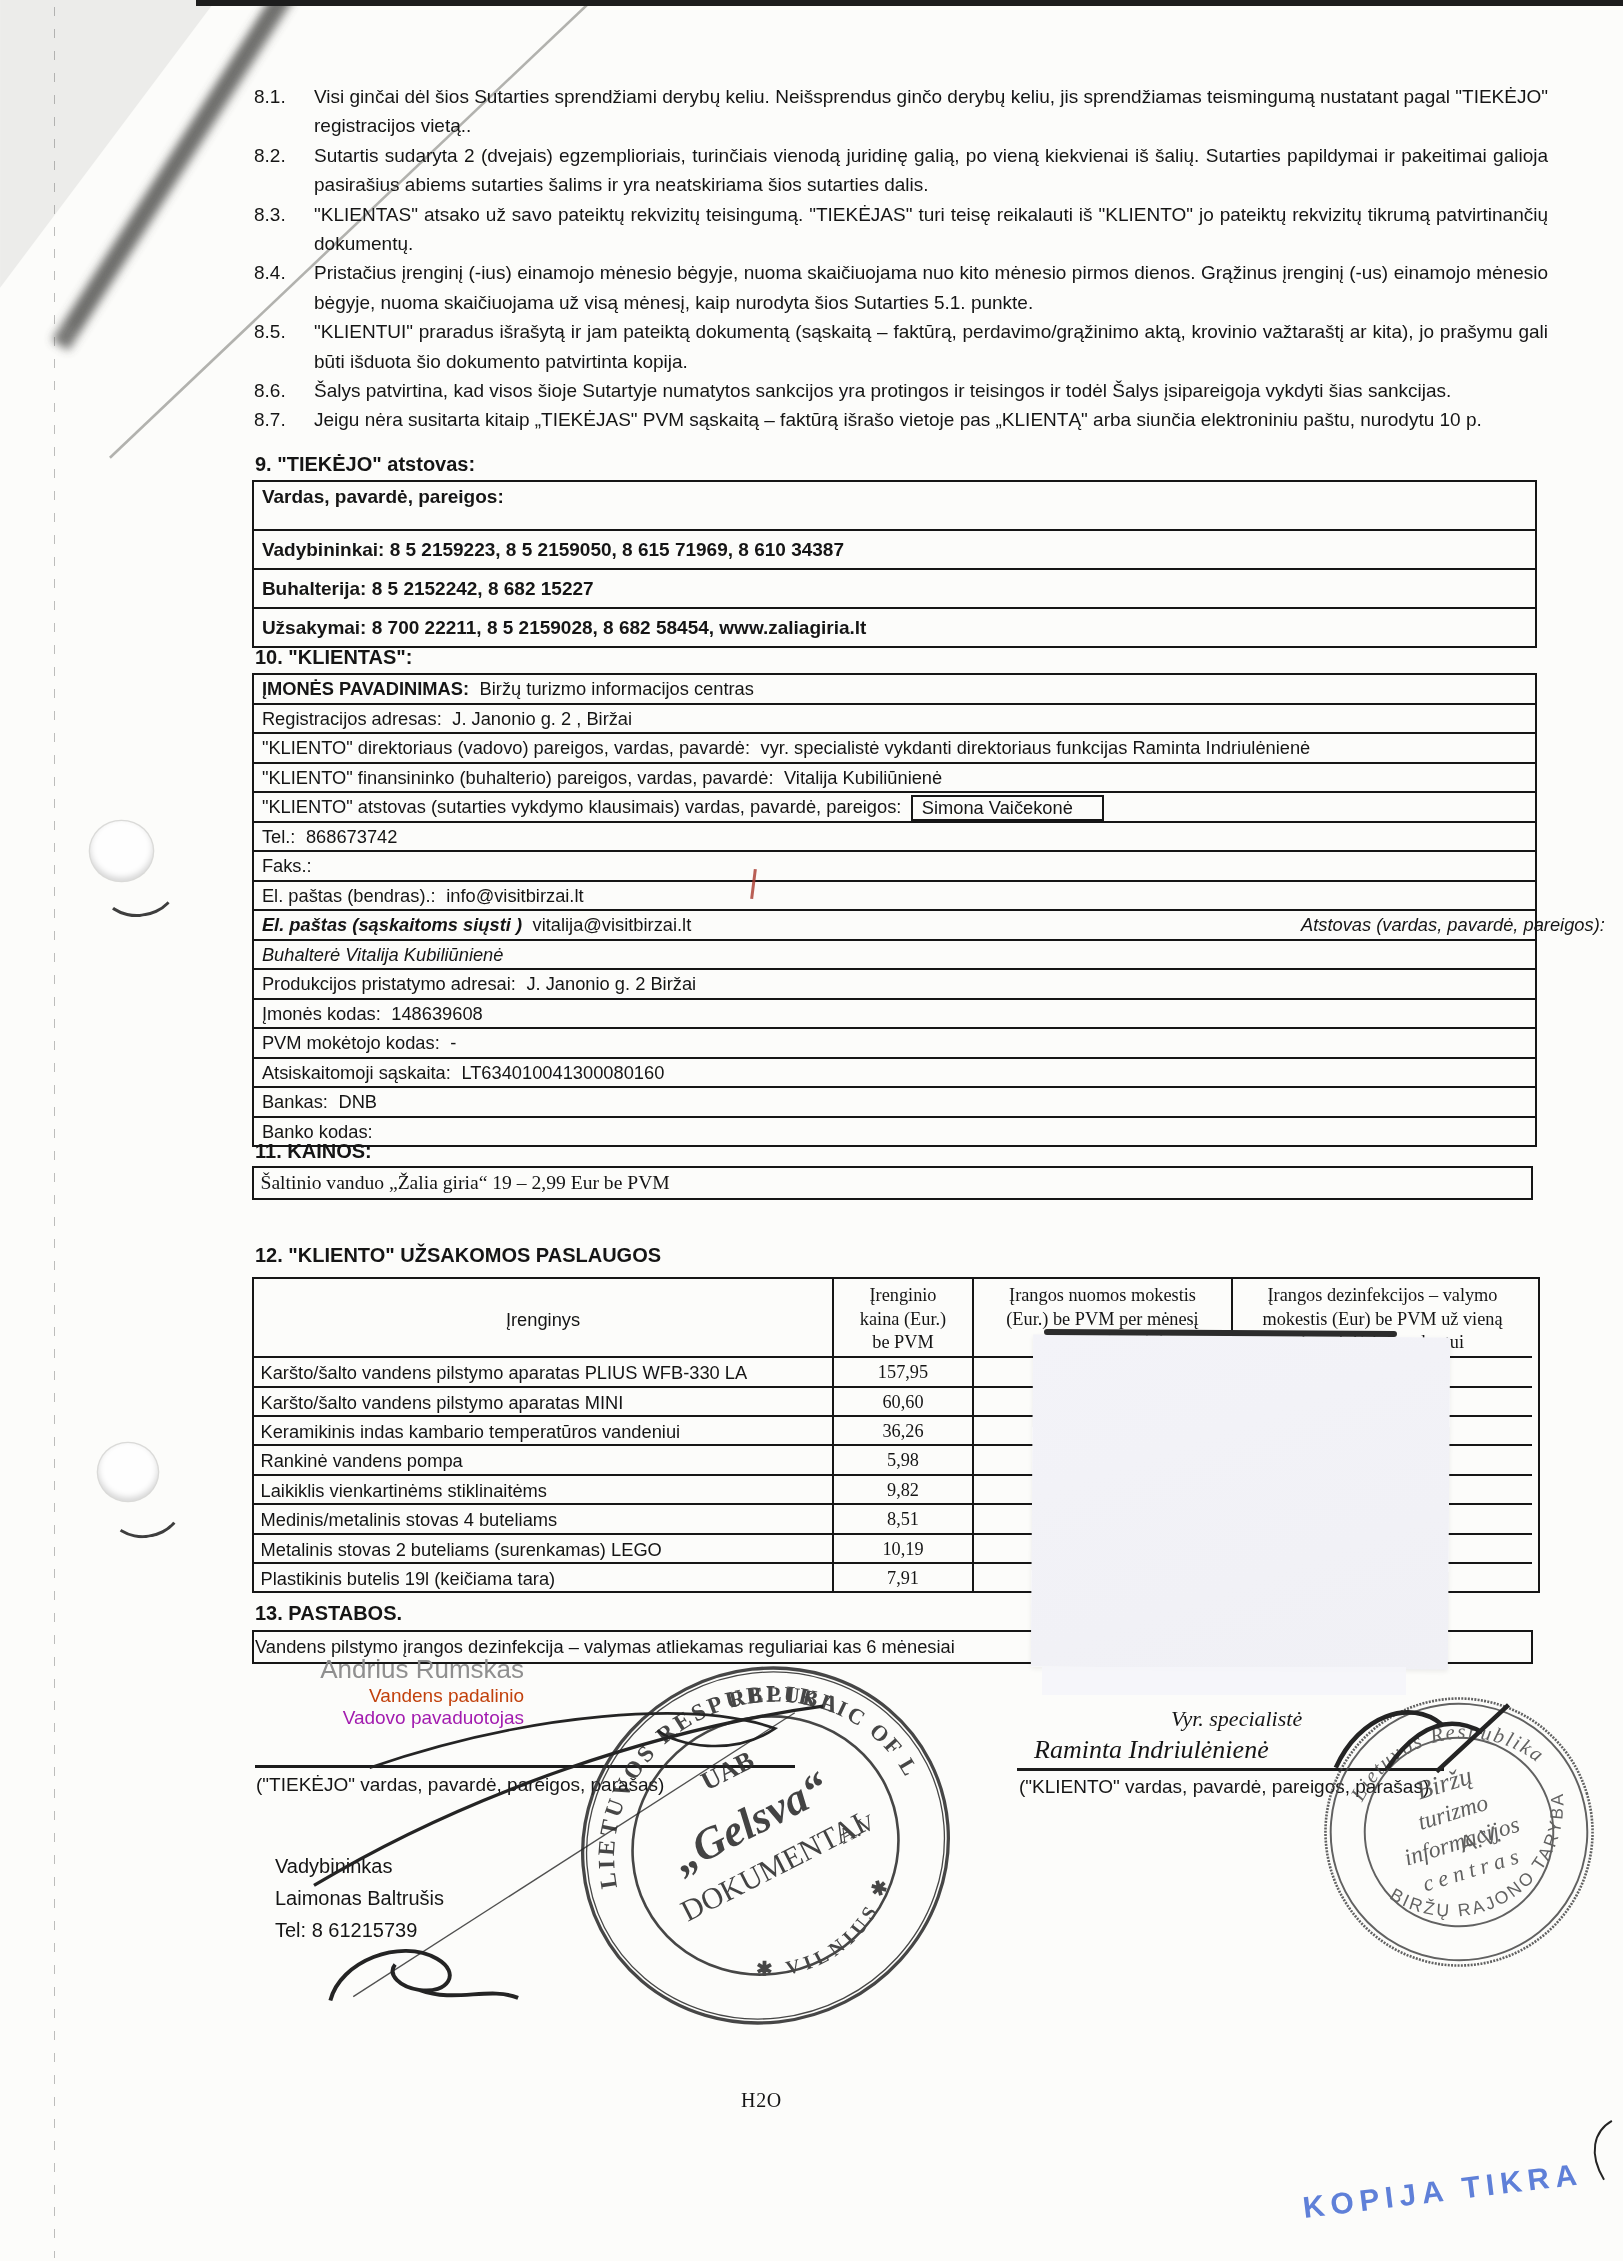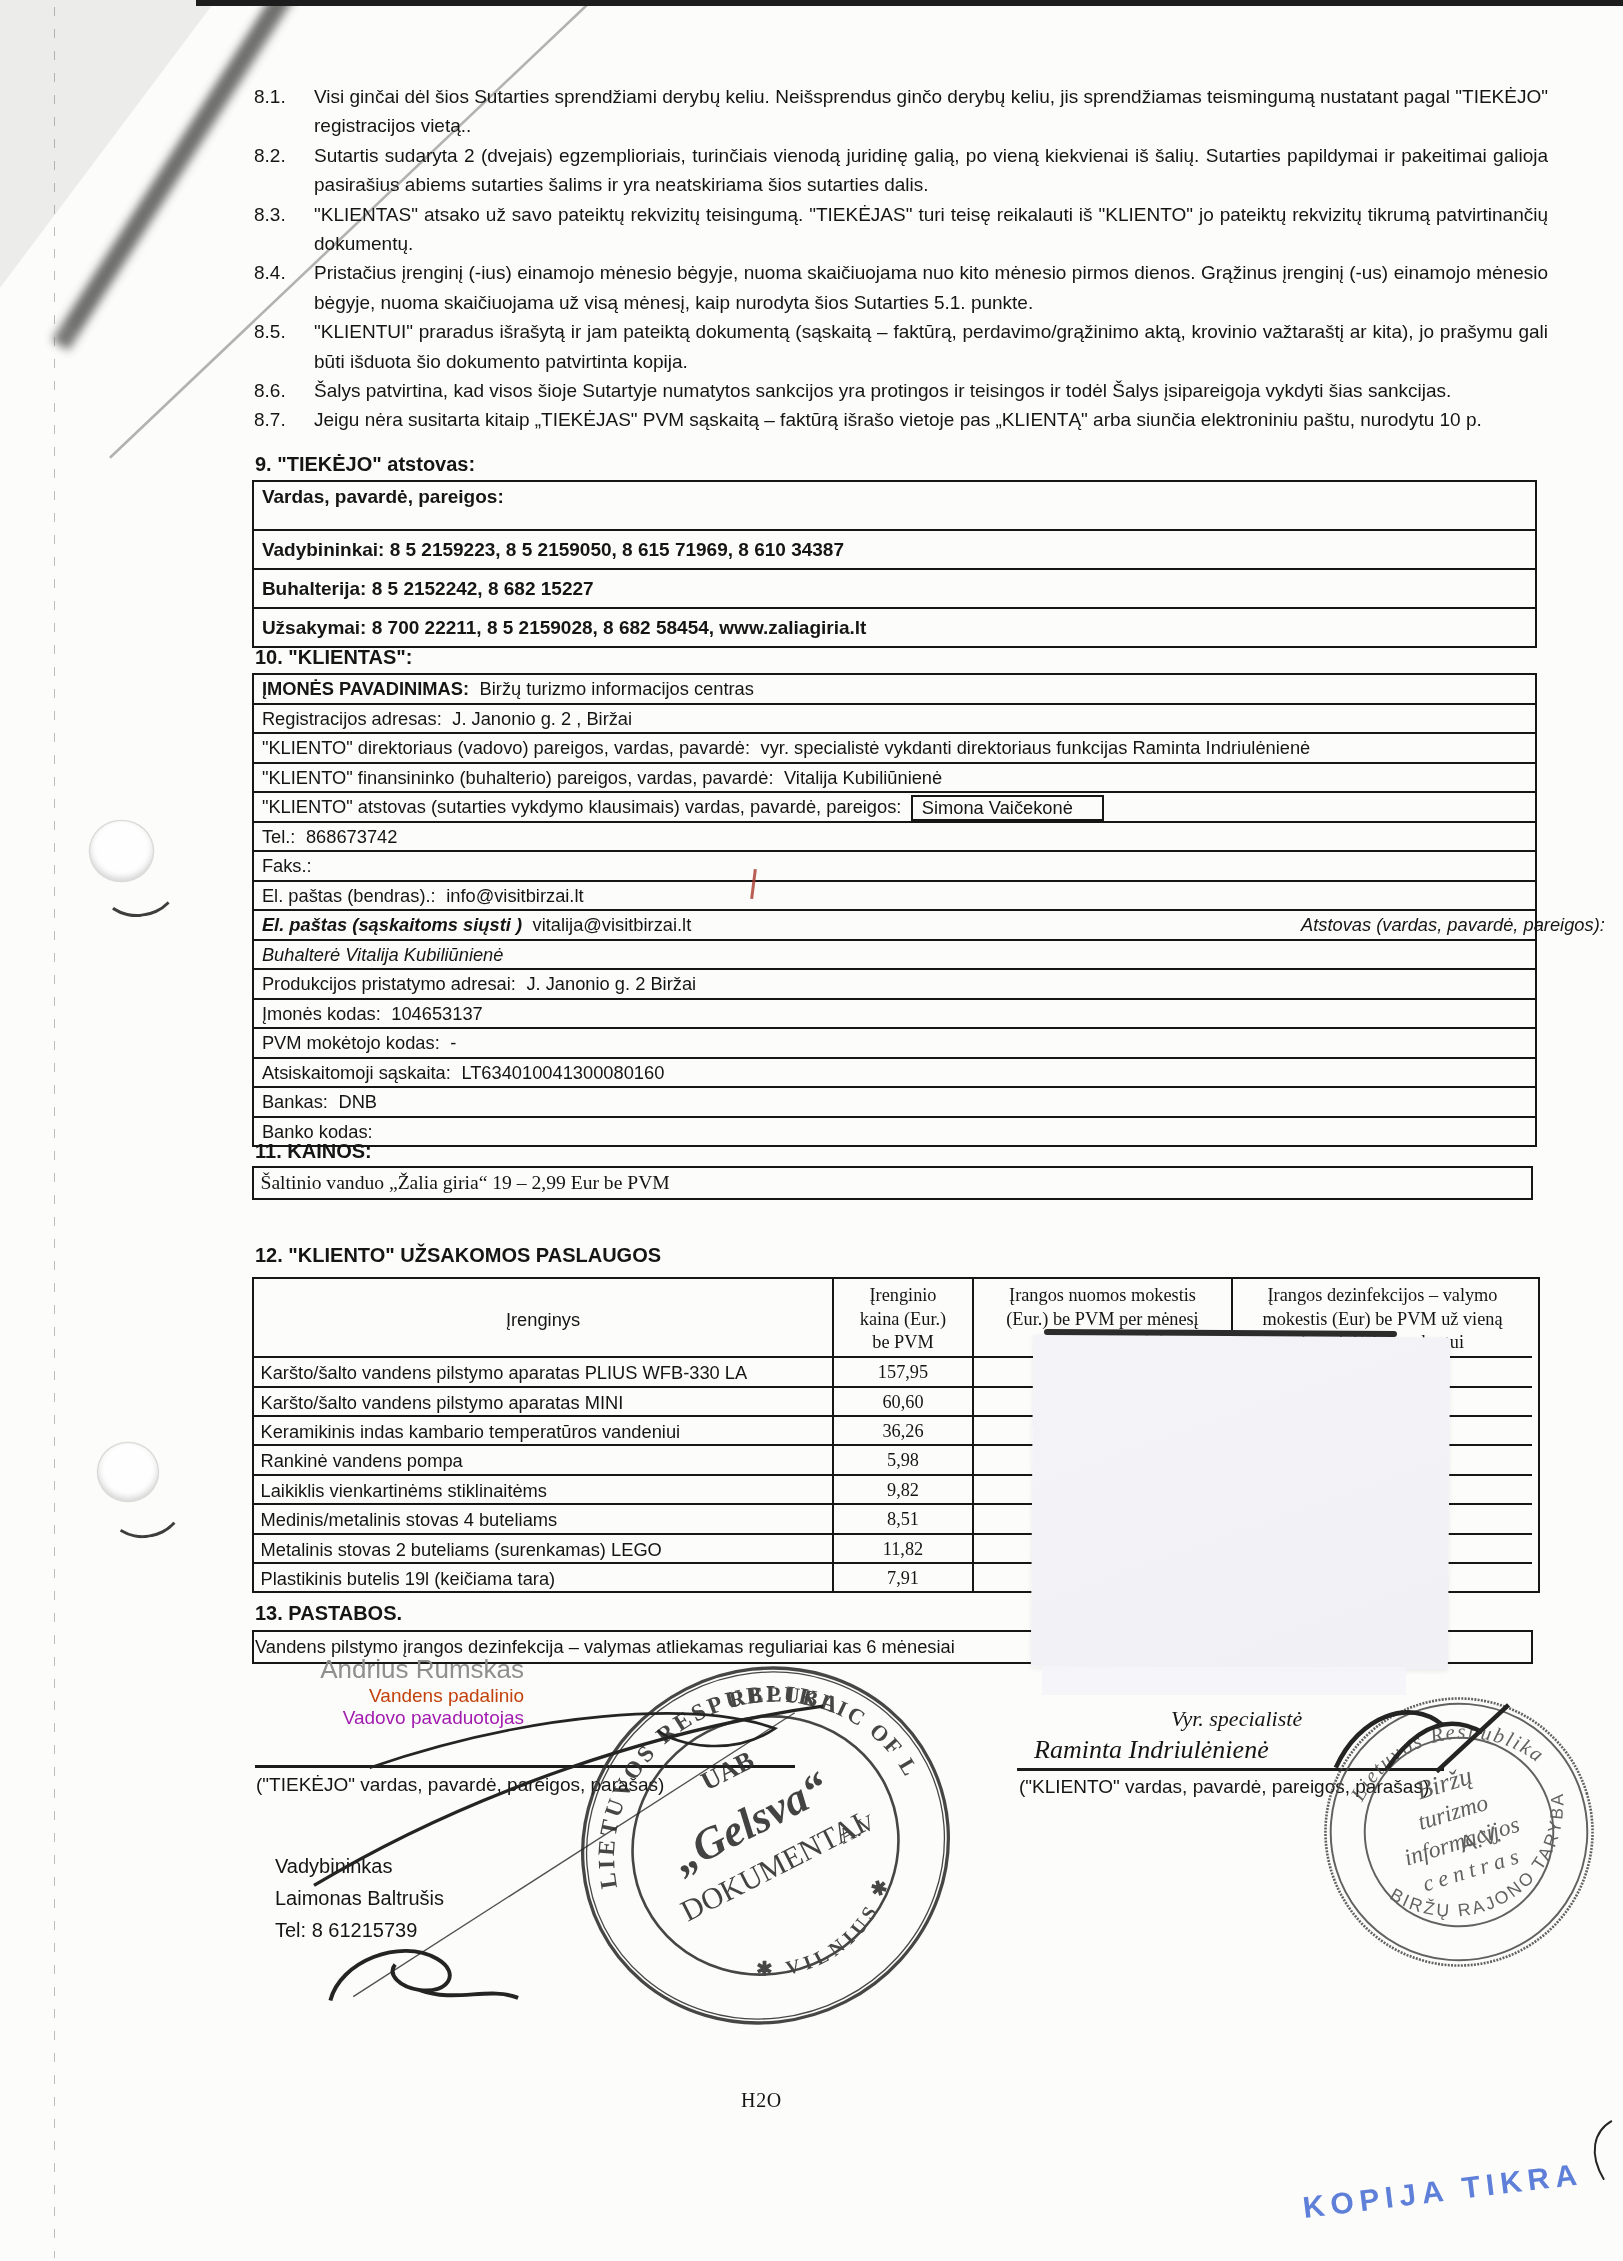--- a/index.html
+++ b/index.html
@@ -135,21 +135,21 @@
     <div class="r10"><span class="lb">Registracijos adresas:</span><span class="val">J. Janonio g. 2 , Biržai</span></div>
     <div class="r10"><span class="lb">"KLIENTO" direktoriaus (vadovo) pareigos, vardas, pavardė:</span><span class="val">vyr. specialistė vykdanti direktoriaus funkcijas Raminta Indriulėnienė</span></div>
     <div class="r10"><span class="lb">"KLIENTO" finansininko (buhalterio) pareigos, vardas, pavardė:</span><span class="val">Vitalija Kubiliūnienė</span></div>
     <div class="r10"><span class="lb">"KLIENTO" atstovas (sutarties vykdymo klausimais) vardas, pavardė, pareigos:</span><span class="boxed">Simona Vaičekonė</span></div>
     <div class="r10"><span class="lb">Tel.:</span><span class="val">868673742</span></div>
     <div class="r10"><span class="lb">Faks.:</span></div>
     <div class="r10"><span class="lb">El. paštas (bendras).:</span><span class="val">info@visitbirzai.lt</span></div>
     <div class="r10"><span class="lb bi">El. paštas (sąskaitoms siųsti )</span><span class="val">vitalija@visitbirzai.lt</span><span class="extra10">Atstovas (vardas, pavardė, pareigos):</span></div>
     <div class="r10"><span class="lb it">Buhalterė Vitalija Kubiliūnienė</span></div>
     <div class="r10"><span class="lb">Produkcijos pristatymo adresai:</span><span class="val">J. Janonio g. 2 Biržai</span></div>
-    <div class="r10"><span class="lb">Įmonės kodas:</span><span class="val">104653137</span></div>
+    <div class="r10"><span class="lb">Įmonės kodas:</span><span class="val">148639608</span></div>
     <div class="r10"><span class="lb">PVM mokėtojo kodas:</span><span class="val">-</span></div>
     <div class="r10"><span class="lb">Atsiskaitomoji sąskaita:</span><span class="val">LT634010041300080160</span></div>
     <div class="r10"><span class="lb">Bankas:</span><span class="val">DNB</span></div>
     <div class="r10"><span class="lb">Banko kodas:</span></div>
   </div>
   <div class="abs redtick"></div>
 
   <div class="abs title" style="left:255px;top:1140px;">11. KAINOS:</div>
   <div class="abs kbox">
     <div>Šaltinio vanduo „Žalia giria“ 19 – 2,99  Eur be PVM</div>
@@ -186,21 +186,21 @@
       <div class="c12 bL"></div>
     <div class="c12 cl">Laikiklis vienkartinėms stiklinaitėms</div>
     <div class="c12 cc bL">9,82</div>
     <div class="c12 bL"></div>
       <div class="c12 bL"></div>
     <div class="c12 cl">Medinis/metalinis stovas 4 buteliams</div>
     <div class="c12 cc bL">8,51</div>
     <div class="c12 bL"></div>
       <div class="c12 bL"></div>
     <div class="c12 cl">Metalinis stovas 2 buteliams (surenkamas) LEGO</div>
-    <div class="c12 cc bL">11,82</div>
+    <div class="c12 cc bL">10,19</div>
     <div class="c12 bL"></div>
       <div class="c12 bL"></div>
     <div class="c12 cl">Plastikinis butelis 19l (keičiama tara)</div>
     <div class="c12 cc bL">7,91</div>
     <div class="c12 bL"></div>
       <div class="c12 bL"></div>
   </div>
 
   <div class="abs title" style="left:255px;top:1602px;">13. PASTABOS.</div>
   <div class="abs nbox"><span>Vandens pilstymo įrangos dezinfekcija – valymas atliekamas reguliariai kas 6 mėnesiai</span></div>

